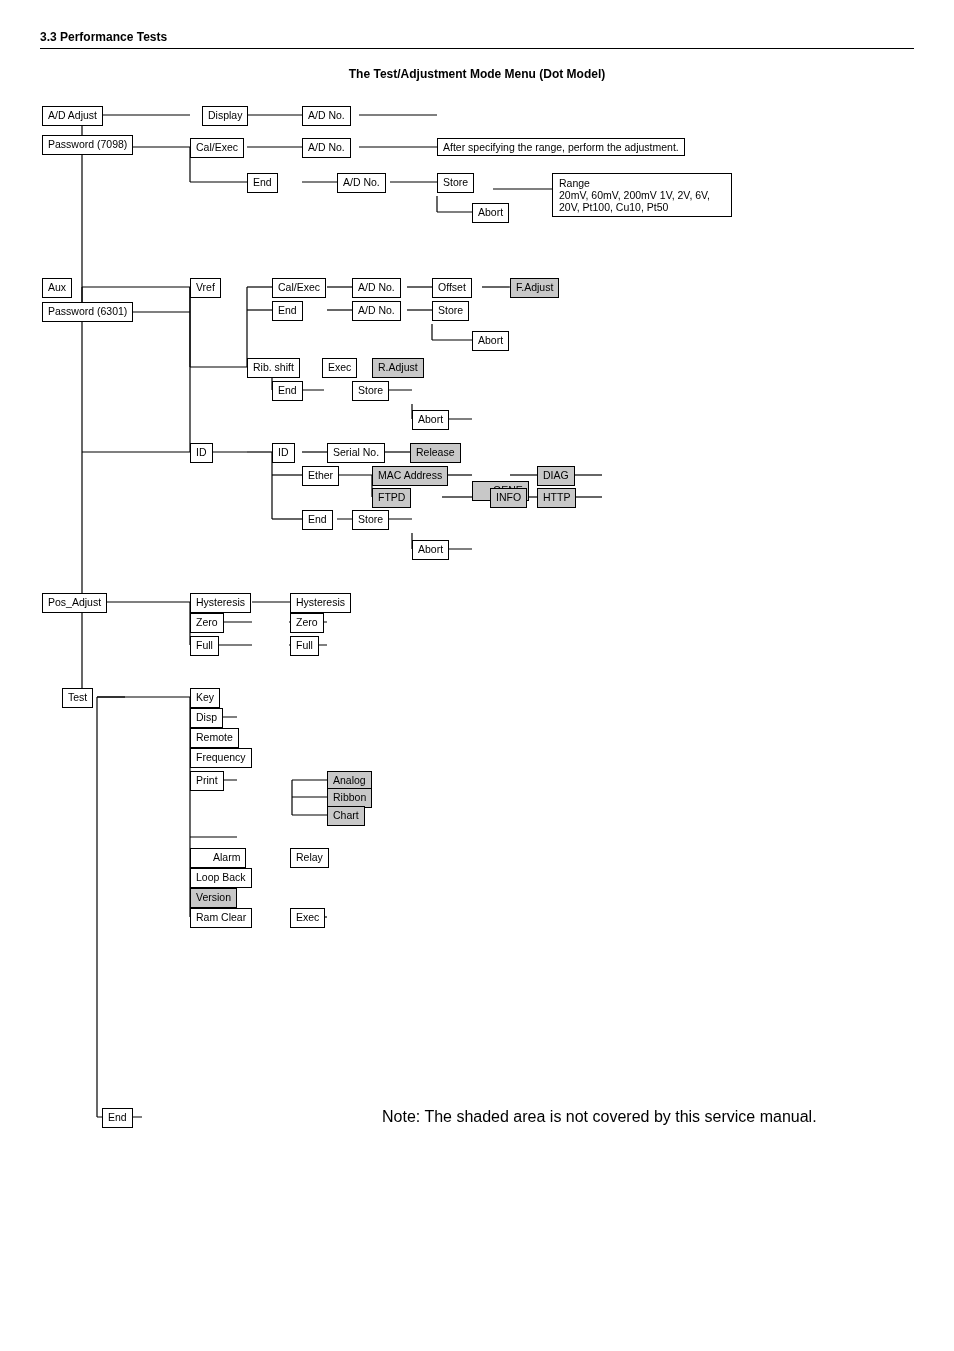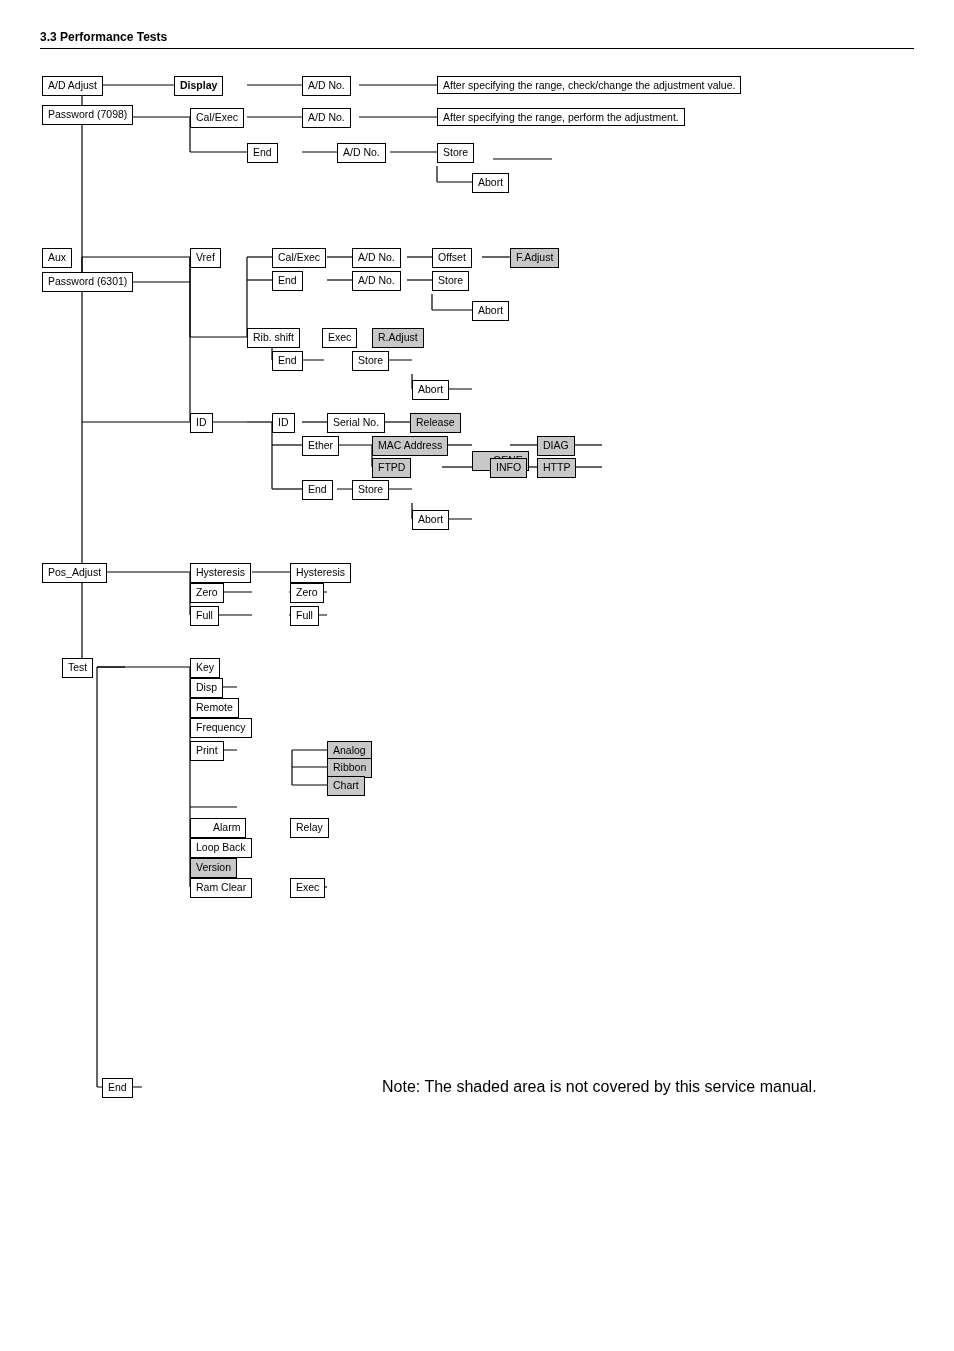--- a/index.html
+++ b/index.html
@@ -73,20 +73,21 @@
       display: flex;
       justify-content: space-between;
       font-size: 11px;
     }
   </style>
 </head>
 <body>
 
 <div class="page">
   <div class="section-title">3.3  Performance Tests</div>
+  <div class="diagram-title">The Test/Adjustment Mode Menu (Dot Model)</div>
 
   <div class="diagram-area">
 
     <svg class="svg-lines">
 
       <line x1="83" y1="18" x2="148" y2="18" stroke="#000" stroke-width="1.2"></line>
 
       <line x1="205" y1="18" x2="260" y2="18" stroke="#000" stroke-width="1.2"></line>
 
       <line x1="317" y1="18" x2="395" y2="18" stroke="#000" stroke-width="1.2"></line>
@@ -262,43 +263,47 @@
       <line x1="148" y1="270" x2="205" y2="270" stroke="#000" stroke-width="1.2"></line>
 
       <line x1="148" y1="190" x2="148" y2="270" stroke="#000" stroke-width="1.2"></line>
 
       <line x1="530" y1="378" x2="560" y2="378" stroke="#000" stroke-width="1.2"></line>
       <line x1="530" y1="400" x2="560" y2="400" stroke="#000" stroke-width="1.2"></line>
     </svg>
 
     <div class="node" style="left:0px;top:9px;">A/D Adjust</div>
 
-    <div class="node" style="left:132px;top:9px;font-weight:bold;">Display</div>
+    <div class="node" style="left:160px;top:9px;">Display</div>
 
     <div class="node" style="left:260px;top:9px;">A/D No.</div>
 
-    <div style="position:absolute;left:395px;top:9px;border:1.5px solid #000;padding:2px 5px;font-size:10.5px;background:#fff;">After specifying the range, check/change the adjustment value.</div>
 
     <div class="node" style="left:0px;top:38px;">Password
 (7098)</div>
 
     <div class="node" style="left:148px;top:41px;">Cal/Exec</div>
 
     <div class="node" style="left:260px;top:41px;">A/D No.</div>
 
     <div style="position:absolute;left:395px;top:41px;border:1.5px solid #000;padding:2px 5px;font-size:10.5px;background:#fff;">After specifying the range, perform the adjustment.</div>
 
     <div class="node" style="left:205px;top:76px;">End</div>
 
     <div class="node" style="left:295px;top:76px;">A/D No.</div>
 
     <div class="node" style="left:395px;top:76px;">Store</div>
 
     <div class="node" style="left:430px;top:106px;">Abort</div>
 
+    <div class="range-box" style="left:510px;top:76px;width:180px;">
+      <span>Range</span><br>
+      <span>20mV, 60mV, 200mV 1V,  2V, 6V,
+20V, Pt100, Cu10, Pt50</span>
+    </div>
 
     <div class="node" style="left:0px;top:181px;">Aux</div>
 
     <div class="node" style="left:148px;top:181px;">Vref</div>
 
     <div class="node" style="left:230px;top:181px;">Cal/Exec</div>
 
     <div class="node" style="left:310px;top:181px;">A/D No.</div>
 
     <div class="node" style="left:390px;top:181px;">Offset</div>

